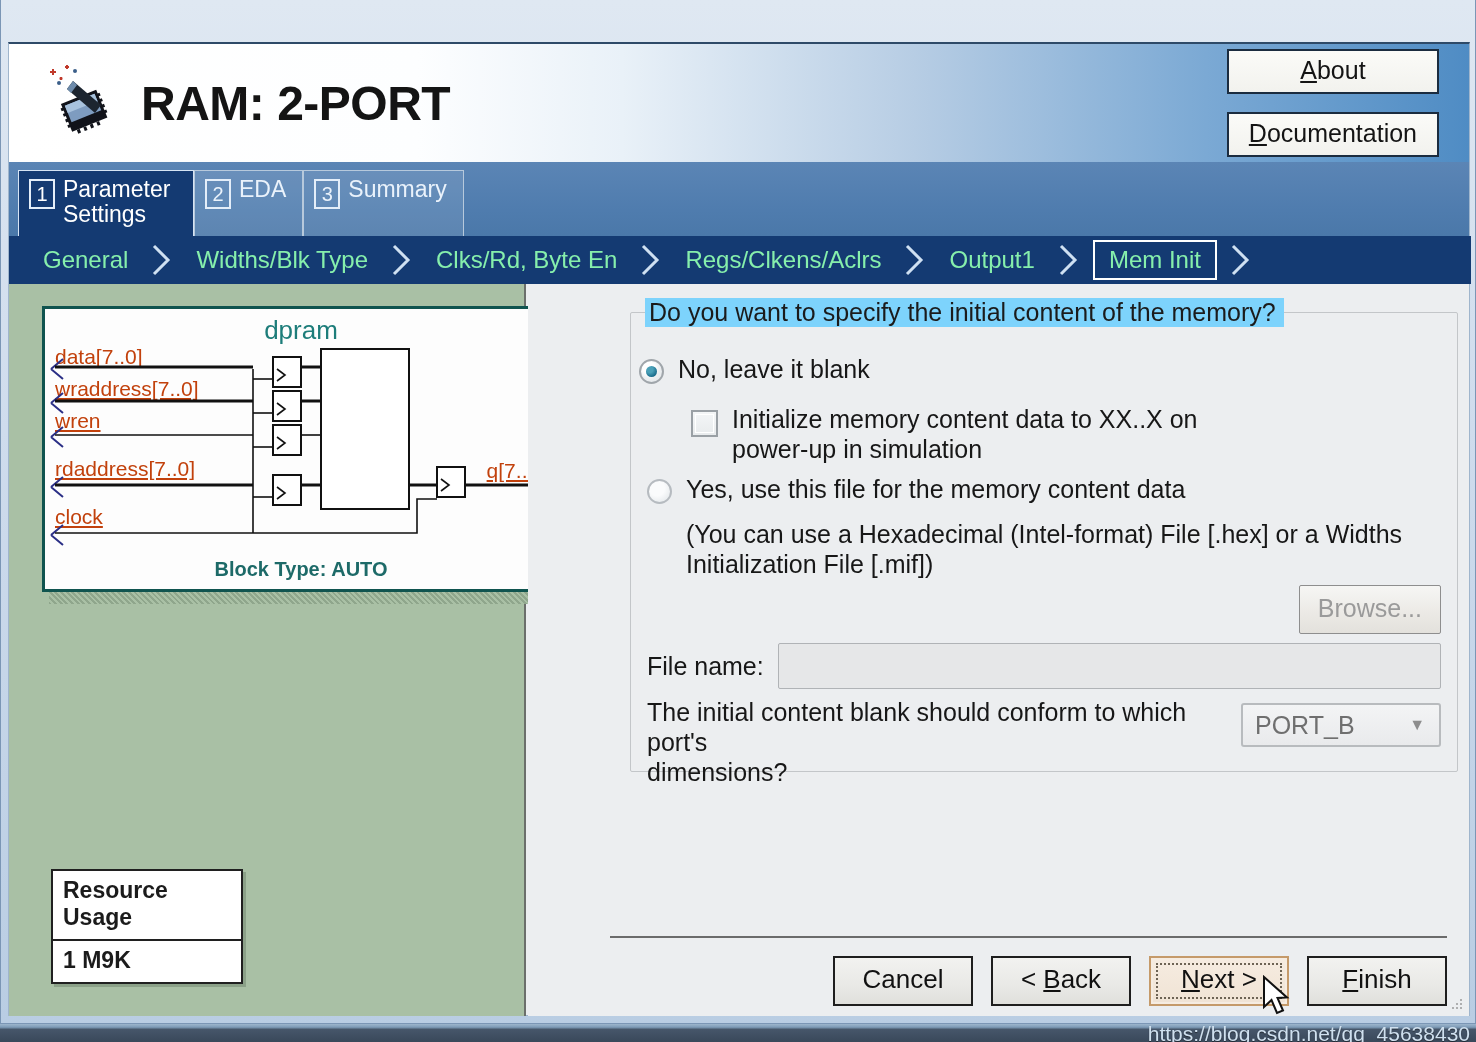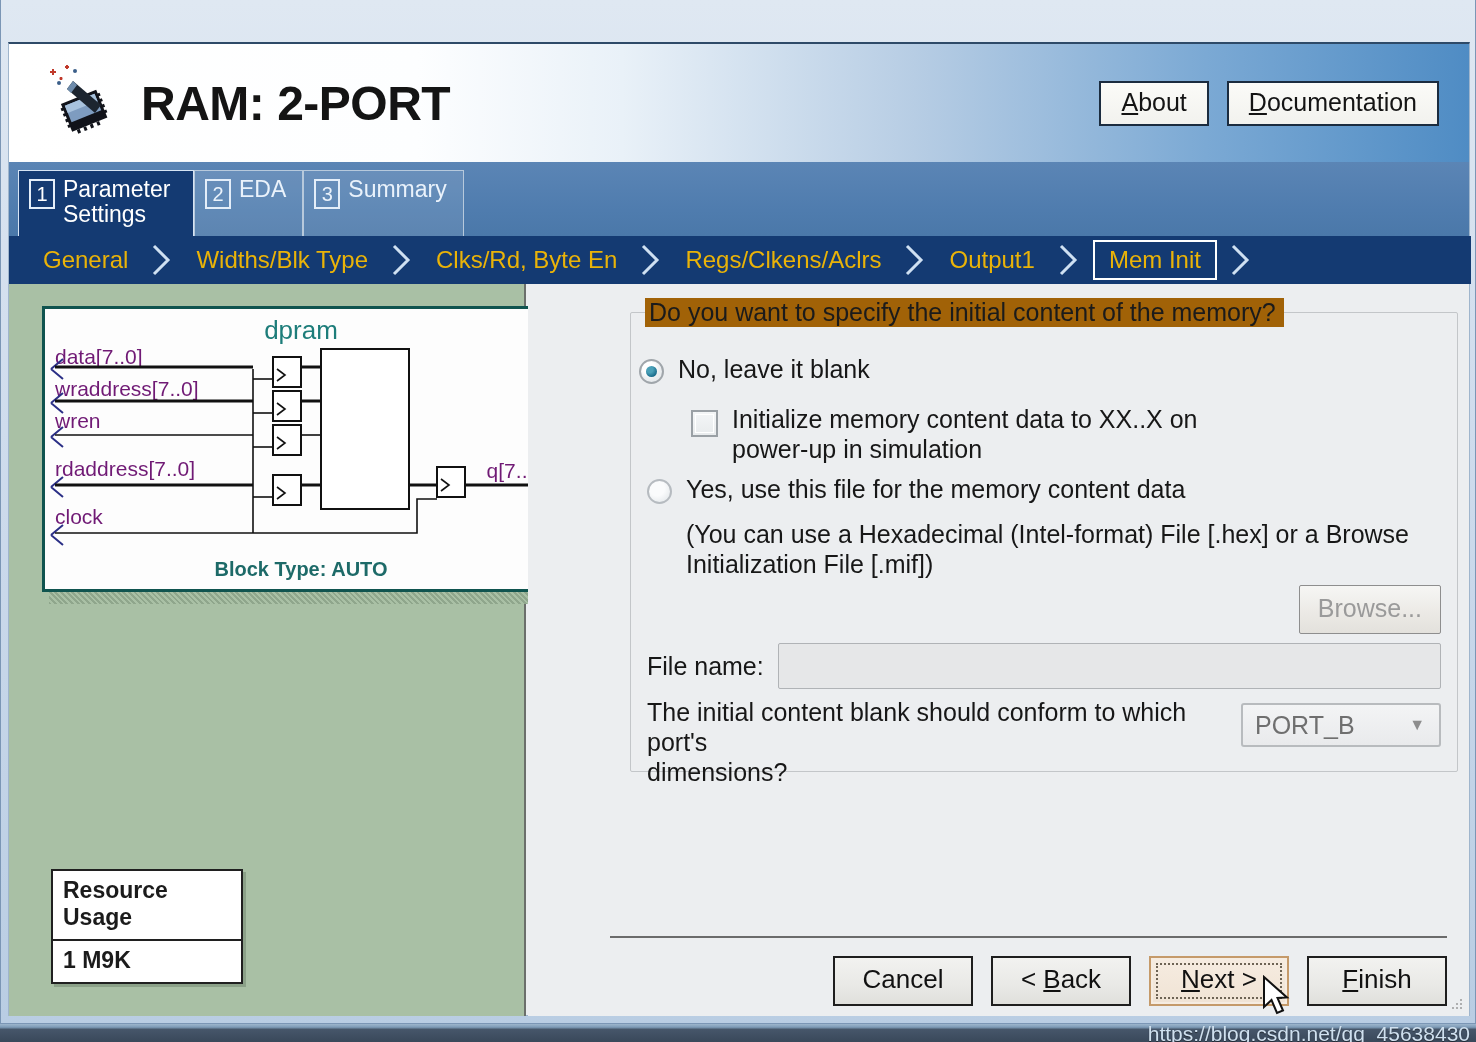--- a/index.html
+++ b/index.html
@@ -97,21 +97,21 @@
     display: flex; align-items: center;
   }
   .brand-icon { margin-left: 28px; width: 88px; height: 88px; position: relative; flex: 0 0 auto; }
   .brand-title {
     font-size: 48px; font-weight: bold; color: #141414;
     letter-spacing: -0.5px; margin-left: 16px;
     font-family: "Liberation Sans", sans-serif;
   }
   .banner-buttons {
     margin-left: auto; margin-right: 30px;
-    display: flex; gap: 18px;
+    display: flex; gap: 18px; flex-direction: column;
   }
   .hdr-btn {
     background: linear-gradient(180deg,#fbfbf8 0%, #f2f2ee 100%);
     border: 2px solid #1b2c3f;
     color: #141414;
     font-size: 25px;
     padding: 5px 20px 7px 20px;
     white-space: nowrap;
     cursor: pointer;
   }
@@ -157,21 +157,21 @@
   .tab .lbl { line-height: 1.08; }
 
   
   .crumbs {
     position: absolute; left: 0; top: 74px;
     width: 1462px; height: 48px;
     background: #143a72;
     display: flex; align-items: center;
   }
   .crumb {
-    color: #eab308; font-size: 24px;
+    color: #86efac; font-size: 24px;
     padding: 0 2px;
     display: flex; align-items: center;
     white-space: nowrap;
     cursor: pointer;
   }
   .crumb .txt { padding: 3px 10px; }
   .crumb.current .txt { border: 2px solid #ffffff; padding: 4px 14px; }
   .chev {
     width: 44px; height: 46px; flex: 0 0 auto;
     display: flex; align-items: center; justify-content: center;
@@ -213,22 +213,23 @@
     text-align: center;
     color: #1d7d7a; font-size: 26px;
   }
   .diag-foot {
     position: absolute; left: 0; right: 0; bottom: 8px;
     text-align: center;
     color: #1d6a68; font-size: 20px; font-weight: bold;
   }
   .port-label {
     position: absolute;
-    color: #701a75; font-size: 21px;
+    color: #c2410c; font-size: 21px;
     white-space: nowrap;
+    text-decoration: underline;
   }
   .diag-svg { position: absolute; left: 0; top: 0; }
 
   .ram-vert {
     position: absolute;
     color: #1d7d7a; font-size: 19px;
     writing-mode: vertical-rl;
     transform: rotate(180deg);
     text-align: center;
     line-height: 1.25;
@@ -260,21 +261,21 @@
   }
 
   .groupbox {
     position: absolute; left: 102px; top: 28px;
     width: 828px; height: 460px;
     border: 1px solid #c3c6c9;
     border-radius: 2px;
   }
   .group-legend {
     position: absolute; left: 14px; top: -15px;
-    background: #a16207;
+    background: #7dd3fc;
     padding: 0 8px 0 4px;
     font-size: 25px; color: #1b1b1b;
     white-space: nowrap;
   }
 
   .row { position: absolute; display: flex; align-items: flex-start; }
 
   .radio {
     width: 25px; height: 25px; border-radius: 50%;
     background: radial-gradient(circle at 38% 34%, #ffffff 0 32%, #eceff1 55%, #dfe3e6 100%);
@@ -613,21 +614,21 @@
               <div>power-up in simulation</div>
             </div>
           </div>
 
           <div class="row" style="left:16px; top:162px;">
             <div class="radio off"></div>
             <div class="opt-text">Yes, use this file for the memory content data</div>
           </div>
 
           <div class="row" style="left:55px; top:206px; display:block;">
-            <div class="hint-text">(You can use a Hexadecimal (Intel-format) File [.hex] or a Browse</div>
+            <div class="hint-text">(You can use a Hexadecimal (Intel-format) File [.hex] or a Widths</div>
             <div class="hint-text">Initialization File [.mif])</div>
           </div>
 
           <div style="position:absolute; left:16px; right:16px; top:330px; display:flex; align-items:center; gap:14px;">
             <div class="fieldlabel">File name:</div>
             <input class="textfield" style="flex: 1 1 auto; font-size: 22px; padding: 0px 8px;" value="" placeholder="">
           </div>
 
           <div style="position:absolute; right:16px; top:272px;">
             <button class="btn">Browse...</button>

